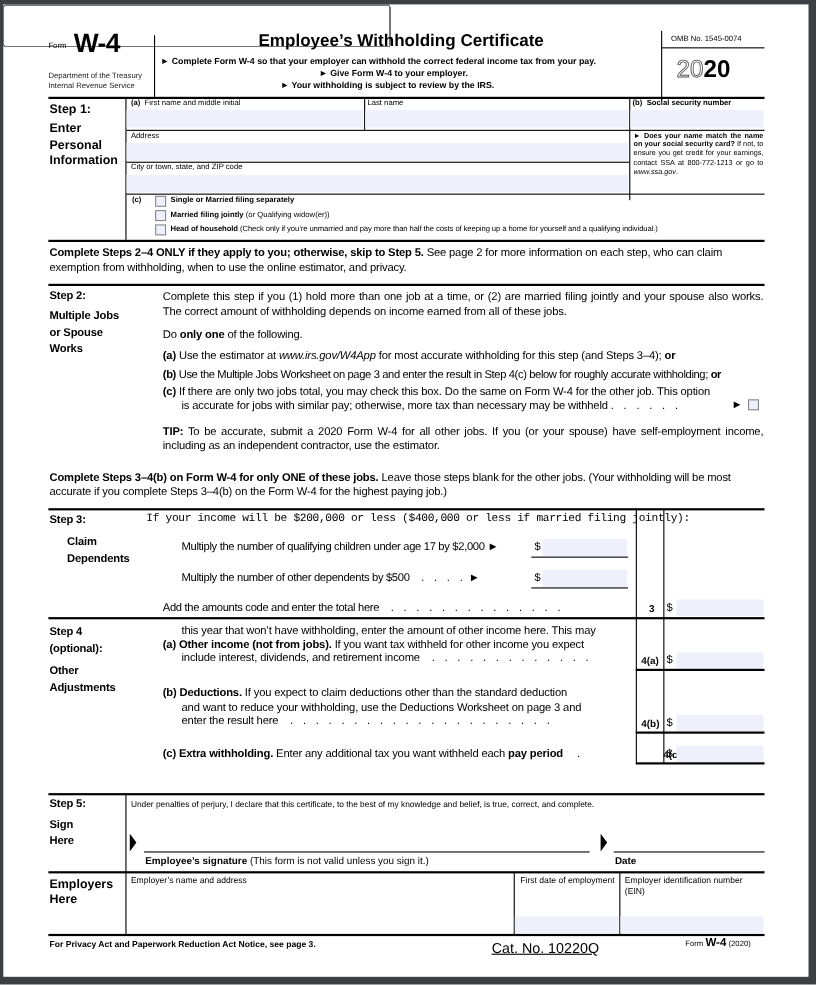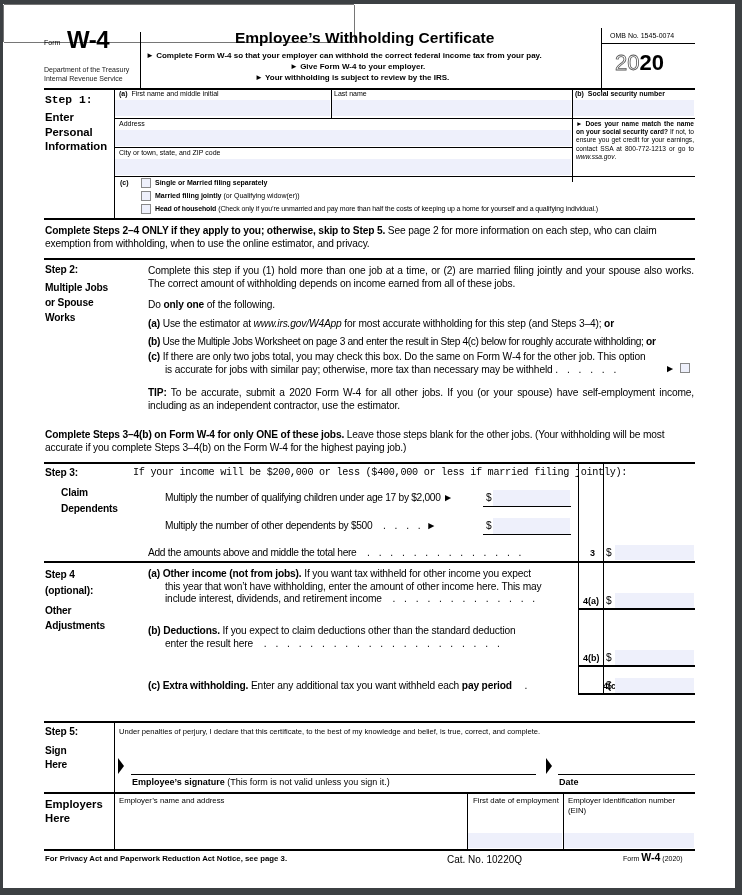--- a/index.html
+++ b/index.html
@@ -40,21 +40,21 @@
   <div class="vl" style="left:598px;top:24px;height:64px;"></div>
   <div class="abs t7" style="left:607px;top:28px;">OMB No. 1545-0074</div>
   <div class="hl" style="left:598px;top:39px;width:94px;"></div>
   <div class="abs" style="left:612px;top:46px;font-size:22px;">
     <span style="color:#fff;-webkit-text-stroke:0.8px #555;">20</span><span class="b">20</span>
   </div>
 
   <div class="hl" style="left:41px;top:84px;width:651px;height:2px;"></div>
 
   
-  <div class="abs b t11" style="left:42px;top:90px;font-family:Liberation Mono, monospace;">Step 1:</div>
+  <div class="abs b t11" style="left:42px;top:90px;">Step 1:</div>
   <div class="abs b t11" style="left:42px;top:106px;line-height:14.5px;">
     <div>Enter</div>
     <div>Personal</div>
     <div>Information</div>
   </div>
   <div class="vl" style="left:111px;top:86px;height:128px;"></div>
 
   <div class="abs t7" style="left:116px;top:86px;"><span class="b">(a)</span>&nbsp; <span>First name and middle initial</span></div>
   <input class="fld" style="left: 112px; top: 96px; width: 215px; height: 16px;">
   <div class="vl" style="left:328px;top:86px;height:28px;"></div>
@@ -127,48 +127,49 @@
   </div>
   <div class="abs t10" style="left:130px;top:463px;letter-spacing:-0.3px;font-family:Liberation Mono, monospace;">If your income will be $200,000 or less ($400,000 or less if married filing jointly):</div>
   <div class="abs t10" style="left:162px;top:488px;letter-spacing:-0.3px;"><span>Multiply the number of qualifying children under age 17 by $2,000</span> <span>►</span></div>
   <div class="abs t10" style="left:483px;top:488px;">$</div>
   <input class="fld" style="left: 490px; top: 486px; width: 77px; height: 16px;" value="">
   <div class="hl" style="left:480px;top:502px;width:88px;"></div>
   <div class="abs t10" style="left:162px;top:516px;letter-spacing:-0.3px;"><span>Multiply the number of other dependents by $500</span> <span class="lead" style="margin-left:8px;">. . . .</span> <span>►</span></div>
   <div class="abs t10" style="left:483px;top:516px;">$</div>
   <input class="fld" style="left: 490px; top: 514px; width: 77px; height: 16px;" value="">
   <div class="hl" style="left:480px;top:530px;width:88px;"></div>
-  <div class="abs t10" style="left:145px;top:543px;letter-spacing:-0.3px;"><span>Add the amounts above and middle the total here</span> <span class="lead" style="margin-left:8px;">. . . . . . . . . . . . . .</span></div>
+  <div class="abs t10" style="left:145px;top:543px;letter-spacing:-0.3px;"><span>Add the amounts code and enter the total here</span> <span class="lead" style="margin-left:8px;">. . . . . . . . . . . . . .</span></div>
   <div class="abs b t9" style="left:587px;top:544px;">3</div>
   <div class="abs t10" style="left:603px;top:543px;">$</div>
   <input class="fld" style="left: 612px; top: 541px; width: 79px; height: 15px;" value="">
   <div class="hl" style="left:41px;top:557px;width:651px;height:1.5px;"></div>
 
   
   <div class="abs b t10" style="left:42px;top:563px;line-height:16px;">
     <div>Step 4</div>
     <div>(optional):</div>
   </div>
   <div class="abs b t10" style="left:42px;top:599px;line-height:15px;">
     <div>Other</div>
     <div>Adjustments</div>
   </div>
 
   <div class="abs t10" style="left:145px;top:564px;width:430px;line-height:12.5px;">
+    <div style="padding-left:17px;">this year that won’t have withholding, enter the amount of other income here. This may</div>
     <div><span class="b">(a)</span> <span class="b">Other income (not from jobs).</span><span> If you want tax withheld for other income you expect</span></div>
-    <div style="padding-left:17px;">this year that won’t have withholding, enter the amount of other income here. This may</div>
     <div style="padding-left:17px;"><span>include interest, dividends, and retirement income</span> <span class="lead" style="margin-left:8px;">. . . . . . . . . . . . .</span></div>
   </div>
   <div class="abs b t9" style="left:580px;top:592px;">4(a)</div>
   <div class="abs t10" style="left:603px;top:591px;">$</div>
   <input class="fld" style="left: 612px; top: 589px; width: 79px; height: 15px;" value="">
   <div class="hl" style="left:575px;top:604px;width:117px;height:1.5px;"></div>
 
   <div class="abs t10" style="left:145px;top:621px;width:430px;line-height:12.5px;">
     <div><span class="b">(b)</span> <span class="b">Deductions.</span><span> If you expect to claim deductions other than the standard deduction</span></div>
+    <div style="padding-left:17px;">and want to reduce your withholding, use the Deductions Worksheet on page 3 and</div>
     <div style="padding-left:17px;"><span>enter the result here</span> <span class="lead" style="margin-left:8px;">. . . . . . . . . . . . . . . . . . . . .</span></div>
   </div>
   <div class="abs b t9" style="left:580px;top:649px;">4(b)</div>
   <div class="abs t10" style="left:603px;top:648px;">$</div>
   <input class="fld" style="left: 612px; top: 646px; width: 79px; height: 15px;" value="">
   <div class="hl" style="left:575px;top:661px;width:117px;height:1.5px;"></div>
 
   <div class="abs t10" style="left:145px;top:676px;"><span class="b">(c)</span> <span class="b">Extra withholding.</span><span> Enter any additional tax you want withheld each </span><span class="b">pay period</span> <span style="margin-left:10px;">.</span></div>
   <div class="abs b t9" style="left:580px;top:677px;margin-left:20px;">4(c)</div>
   <div class="abs t10" style="left:603px;top:676px;">$</div>
@@ -204,16 +205,16 @@
   <div class="vl" style="left:464px;top:789px;height:56px;"></div>
   <div class="abs" style="left:470px;top:792px;width:90px;font-size:7.8px;line-height:10px;">First date of employment</div>
   <input class="fld" style="left: 465px; top: 829px; width: 94px; height: 15px;">
   <div class="vl" style="left:560px;top:789px;height:56px;"></div>
   <div class="abs" style="left:565px;top:792px;width:110px;font-size:7.8px;line-height:10px;">Employer identification number (EIN)</div>
   <input class="fld" style="left: 561px; top: 829px; width: 130px; height: 15px;">
   <div class="hl" style="left:41px;top:845px;width:651px;height:1.5px;"></div>
 
   
   <div class="abs b" style="left:42px;top:850px;font-size:7.8px;">For Privacy Act and Paperwork Reduction Act Notice, see page 3.</div>
-  <div class="abs" style="left:444px;top:850px;font-size:10px;">Cat. No. 10220Q</div>
+  <div class="abs" style="left:444px;top:850px;font-size:13px;text-decoration:underline;">Cat. No. 10220Q</div>
   <div class="abs" style="left:620px;top:847px;font-size:7px;"><span>Form</span> <span class="b" style="font-size:10.5px;">W-4</span> <span>(2020)</span></div>
 
 </div>
 
 </body></html>

